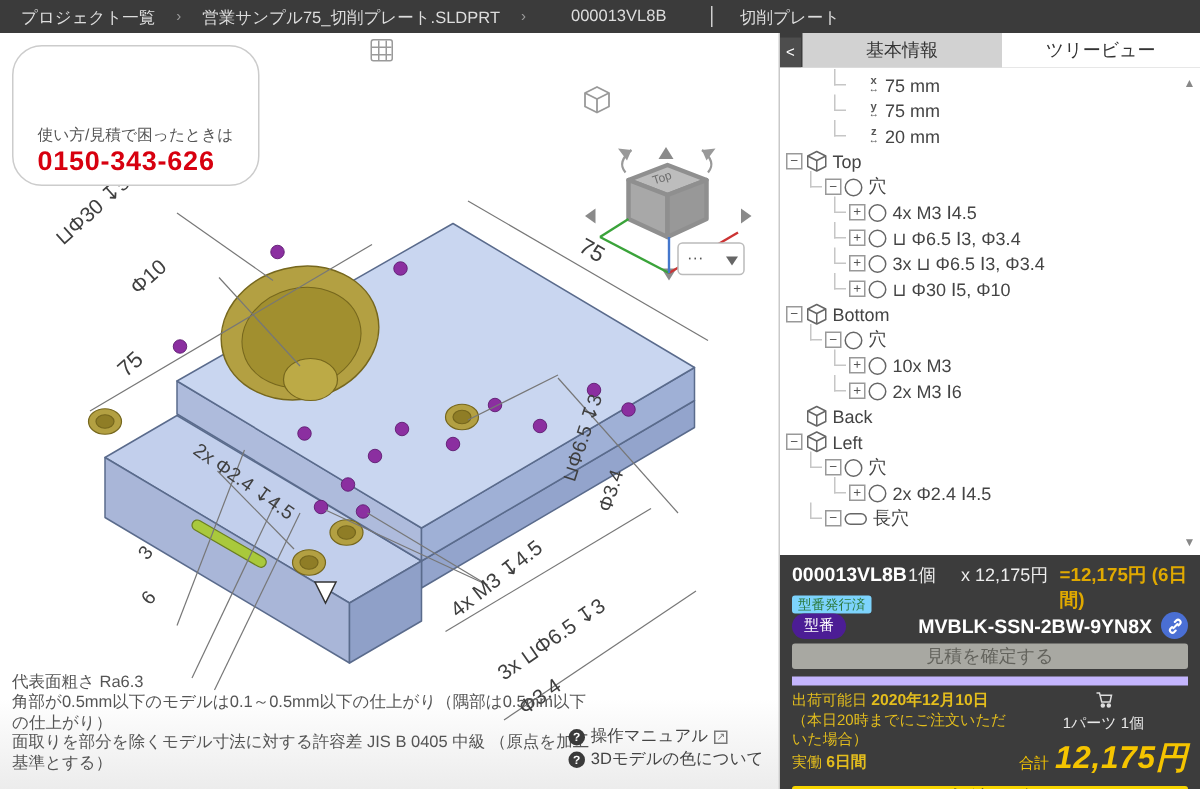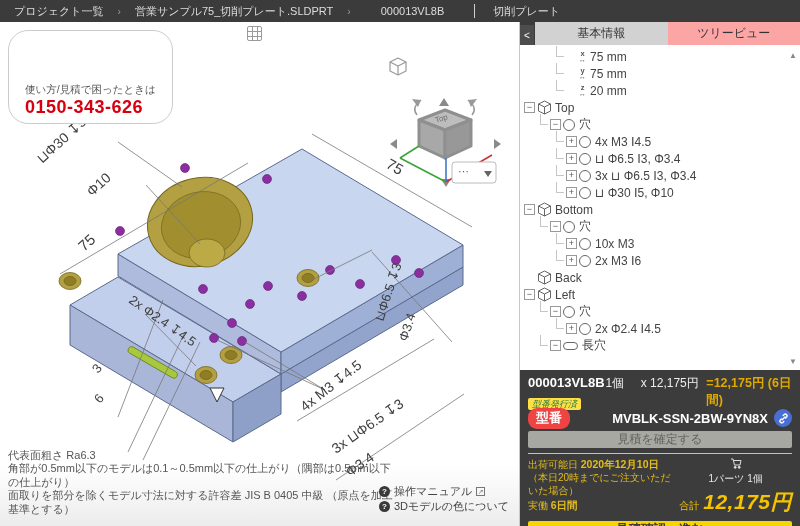--- a/index.html
+++ b/index.html
@@ -39,21 +39,21 @@
 
   
   .panel { position:absolute; left:520px; top:22px; width:280px; height:504px; }
   .tabbar { position:absolute; left:0; top:0; width:280px; height:23px; background:#3b3b3b;
     display:flex; align-items:flex-end; }
   .collapse-btn { width:14px; height:20px; background:#4d4d4d; color:#fff; font-size:10px;
     display:flex; align-items:center; justify-content:center; margin:0 1px 0 0; cursor:pointer; }
   .tab { flex:1; height:23px; display:flex; align-items:center; justify-content:center;
     font-size:12px; color:#333; cursor:pointer; }
   .tab.inactive { background:#d2d2d2; }
-  .tab.active { background:#fca5a5; }
+  .tab.active { background:#ffffff; }
 
   .tree { position:absolute; left:0; top:23px; width:280px; height:325px; background:#fff;
     overflow:hidden; padding-top:3px; }
   .trow { display:flex; align-items:center; height:17px; font-size:12px; color:#444; cursor:pointer; white-space:nowrap; }
   .conn { width:8px; height:11px; border-left:1px solid #c6c6c6; border-bottom:1px solid #c6c6c6;
     margin:-6px 2px 5px 0; }
   .expbox { width:11px; height:11px; border:1px solid #999; background:#fff; color:#555;
     font-size:9px; line-height:9px; text-align:center; margin-right:2px; flex:none; cursor:pointer; }
   .expspace { width:13px; flex:none; }
   .ti-circle { width:12px; height:12px; border:1.4px solid #666; border-radius:50%; margin-right:4px; flex:none; }
@@ -67,30 +67,30 @@
 
   
   .order { position:absolute; left:0; top:348px; width:280px; height:156px; background:#3c3c3c;
     color:#eee; padding:5px 8px 6px; display:flex; flex-direction:column; }
   .o-row1 { display:flex; align-items:baseline; font-size:12px; height:18px; }
   .o-id { font-weight:bold; font-size:13px; color:#fff; width:92px; }
   .o-qty { width:42px; }
   .o-unit { width:78px; }
   .o-line-total { font-weight:bold; color:#e0a900; font-size:12.5px; }
   .o-badge-row { height:15px; }
-  .issued-badge { display:inline-block; background:#fde047; color:#2c7a3f; font-size:9px;
-    padding:1px 4px; border-radius:2px; line-height:10px;font-style:italic; }
+  .issued-badge { display:inline-block; background:#7dd3fc; color:#2c7a3f; font-size:9px;
+    padding:1px 4px; border-radius:2px; line-height:10px; }
   .o-model-row { display:flex; align-items:center; height:20px; gap:6px; }
-  .model-pill { background:#ef4444; color:#fff; font-size:13px; padding:1.5px 8px; border-radius:9px;font-weight:bold; }
+  .model-pill { background:#4c1d95; color:#fff; font-size:10px; padding:1.5px 8px; border-radius:9px; }
   .model-num { font-weight:bold; font-size:13px; color:#fff; flex:1;text-align:right; }
   .link-btn { width:18px; height:18px; border-radius:50%; background:#4a6fd4; display:flex;
     align-items:center; justify-content:center; cursor:pointer; flex:none; }
   .confirm-btn { height:24px; margin:3px 0 5px; background:#a8a8a2; color:#63635d; font-size:12px;
     border:none; border-radius:2px; width:100%; cursor:default; }
-  .ship-block { display:flex; justify-content:space-between; border-top:1px solid #c4b5fd; padding-top:4px; }
+  .ship-block { display:flex; justify-content:space-between; border-top:6px solid #c4b5fd; padding-top:4px; }
   .ship-left { font-size:10px; color:#e3bd1d; line-height:13px; }
   .ship-left b { font-size:10.5px; }
   .ship-right { text-align:right; }
   .cart-row { font-size:10px; color:#e8e8e8; display:flex; justify-content:flex-end; align-items:center; gap:3px;flex-direction:column; }
   .total-row { color:#f5c400; white-space:nowrap; margin-top:2px; }
   .total-label { font-size:10px; margin-right:4px; }
   .total-value { font-size:21px; font-weight:bold; letter-spacing:.5px;font-style:italic; }
   .proceed-btn { height:25px; margin-top:5px; background:#f7d500; color:#3a3a3a; font-weight:bold;
     font-size:12.5px; border:none; border-radius:2px; width:100%; cursor:pointer; }
 </style>

